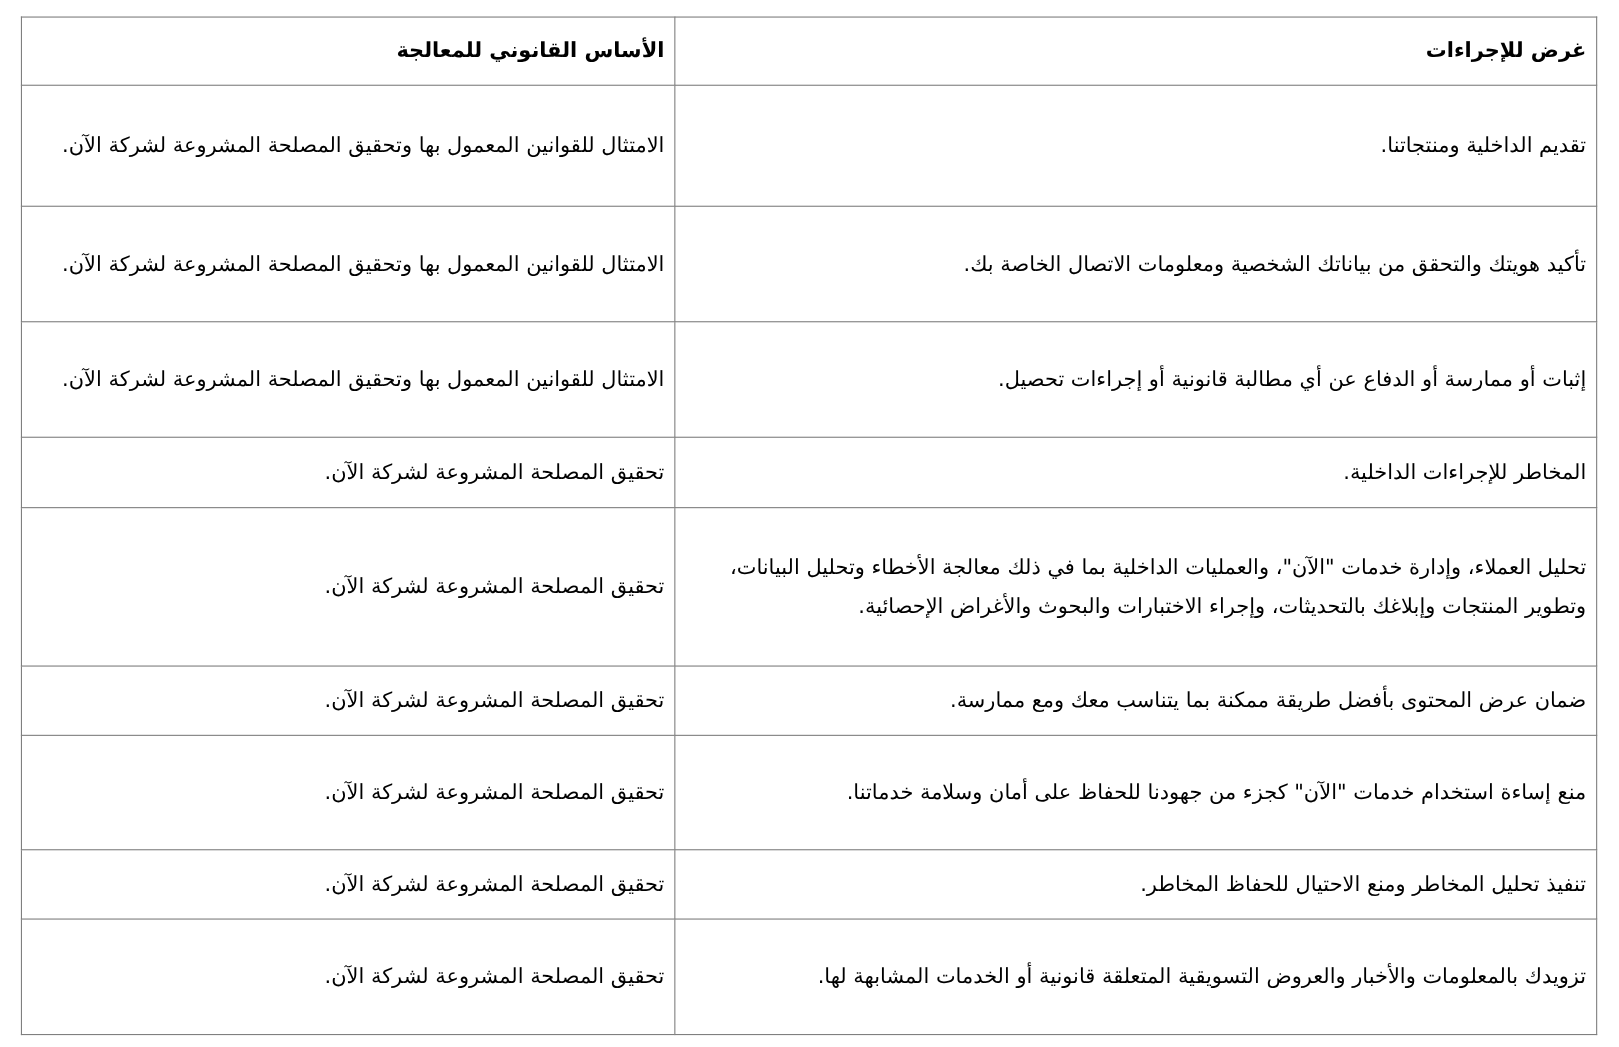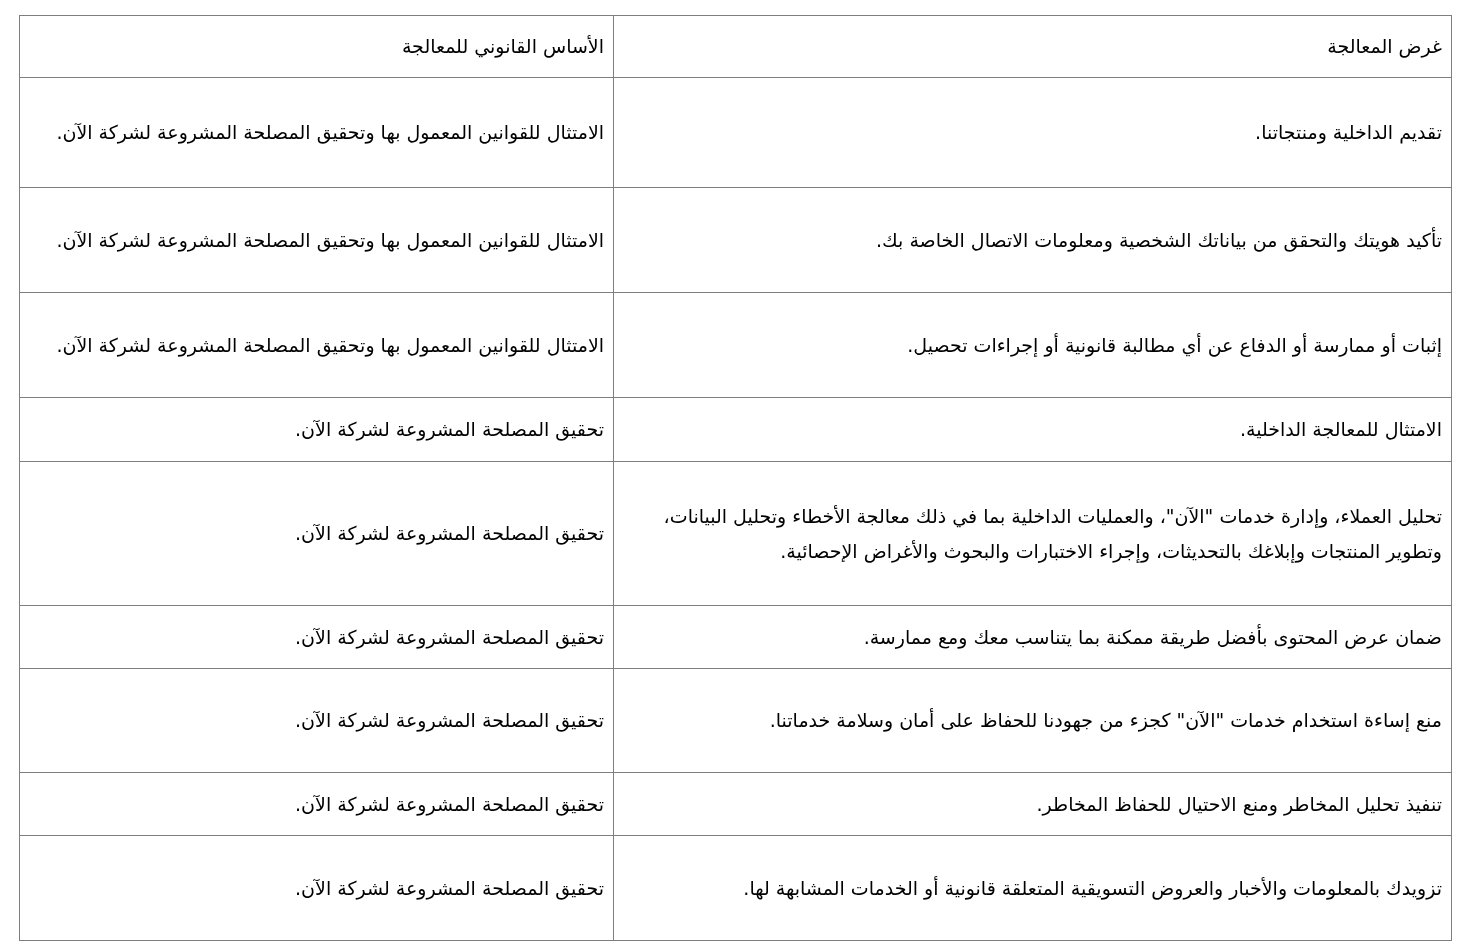--- a/index.html
+++ b/index.html
@@ -30,21 +30,21 @@
     border: 1px solid #7f7f7f;
     vertical-align: middle;
     text-align: right;
     padding: 3px 9px;
     color: #000000;
     font-size: 19px;
     line-height: 1.8;
     word-wrap: break-word;
   }
   table.policy-table th {
-    font-weight: normal;
+    font-weight: bold;
   }
   
   thead tr              { height: 62px;  }
   tbody tr:nth-child(1) { height: 110px; }
   tbody tr:nth-child(2) { height: 105px; }
   tbody tr:nth-child(3) { height: 105px; }
   tbody tr:nth-child(4) { height: 64px;  }
   tbody tr:nth-child(5) { height: 144px; }
   tbody tr:nth-child(6) { height: 63px;  }
   tbody tr:nth-child(7) { height: 104px; }
@@ -55,39 +55,39 @@
 <body>
 
 <div class="page">
   <table class="policy-table">
     <colgroup>
       <col class="col-purpose">
       <col class="col-legal">
     </colgroup>
     <thead>
       <tr>
-        <th>غرض المعالجة</th>
+        <th>غرض للإجراءات</th>
         <th>الأساس القانوني للمعالجة</th>
       </tr>
     </thead>
     <tbody>
       <tr>
         <td>تقديم الداخلية ومنتجاتنا.</td>
         <td>الامتثال للقوانين المعمول بها وتحقيق المصلحة المشروعة لشركة الآن.</td>
       </tr>
       <tr>
         <td>تأكيد هويتك والتحقق من بياناتك الشخصية ومعلومات الاتصال الخاصة بك.</td>
         <td>الامتثال للقوانين المعمول بها وتحقيق المصلحة المشروعة لشركة الآن.</td>
       </tr>
       <tr>
         <td>إثبات أو ممارسة أو الدفاع عن أي مطالبة قانونية أو إجراءات تحصيل.</td>
         <td>الامتثال للقوانين المعمول بها وتحقيق المصلحة المشروعة لشركة الآن.</td>
       </tr>
       <tr>
-        <td>الامتثال للمعالجة الداخلية.</td>
+        <td>المخاطر للإجراءات الداخلية.</td>
         <td>تحقيق المصلحة المشروعة لشركة الآن.</td>
       </tr>
       <tr>
         <td>تحليل العملاء، وإدارة خدمات "الآن"، والعمليات الداخلية بما في ذلك معالجة الأخطاء وتحليل البيانات، وتطوير المنتجات وإبلاغك بالتحديثات، وإجراء الاختبارات والبحوث والأغراض الإحصائية.</td>
         <td>تحقيق المصلحة المشروعة لشركة الآن.</td>
       </tr>
       <tr>
         <td>ضمان عرض المحتوى بأفضل طريقة ممكنة بما يتناسب معك ومع ممارسة.</td>
         <td>تحقيق المصلحة المشروعة لشركة الآن.</td>
       </tr>

